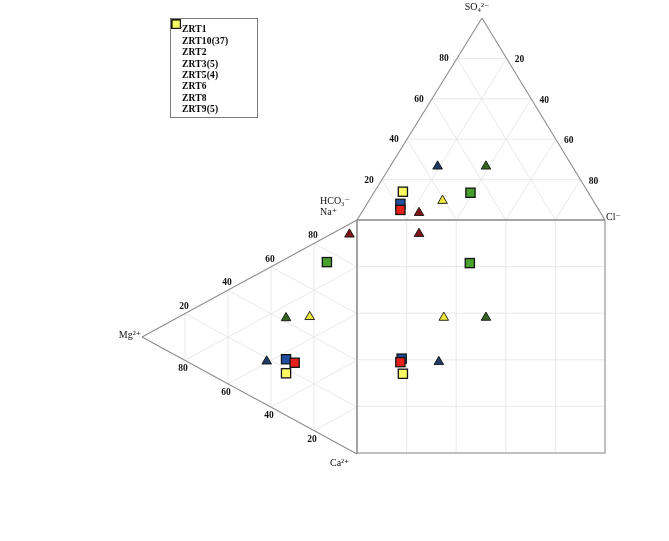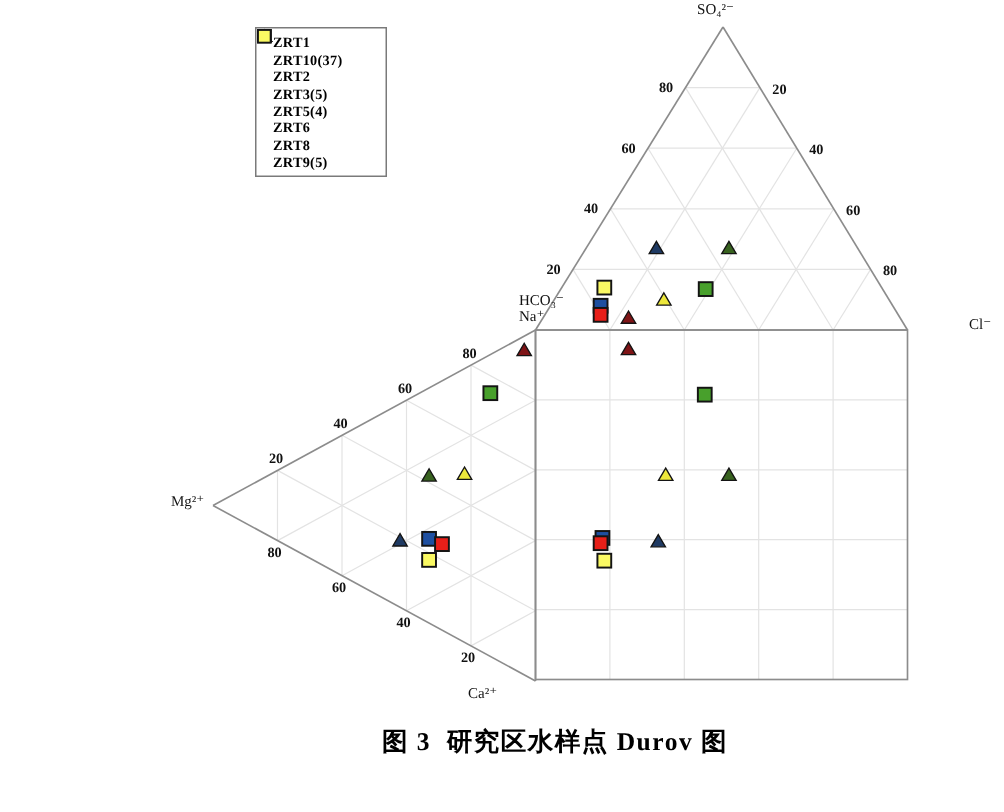--- a/index.html
+++ b/index.html
@@ -113,30 +113,30 @@
         <rect x="322.29999999999995" y="257.52" width="9.2" height="9.2" fill="#48A02C" stroke="#141414" stroke-width="1.3"></rect>
         <rect x="465.24" y="258.505" width="9.2" height="9.2" fill="#48A02C" stroke="#141414" stroke-width="1.3"></rect>
         <rect x="398.28" y="187.12" width="9.2" height="9.2" fill="#FAF963" stroke="#141414" stroke-width="1.3"></rect>
         <rect x="281.45" y="368.66999999999996" width="9.2" height="9.2" fill="#FAF963" stroke="#141414" stroke-width="1.3"></rect>
         <rect x="398.28" y="369.17999999999995" width="9.2" height="9.2" fill="#FAF963" stroke="#141414" stroke-width="1.3"></rect>
       </g>
     </svg>
 
   <div class="axis-label" style="left:451px;top:1px;width:52px;text-align:center;">SO₄²⁻</div>
 
-  <div class="axis-label" style="left:346px;top:195px;">
+  <div class="axis-label" style="left:320px;top:195px;">
     <div>HCO₃⁻</div>
     <div>Na⁺</div>
   </div>
 
-  <div class="axis-label" style="left:646px;top:211px;">Cl⁻</div>
+  <div class="axis-label" style="left:606px;top:211px;">Cl⁻</div>
 
-  <div class="axis-label" style="left:114px;top:329px;width:27px;text-align:left;">Mg²⁺</div>
+  <div class="axis-label" style="left:114px;top:329px;width:27px;text-align:right;">Mg²⁺</div>
 
-  <div class="axis-label" style="left:312px;top:457px;">Ca²⁺</div>
+  <div class="axis-label" style="left:330px;top:457px;">Ca²⁺</div>
 
   <div class="legend" id="legend">
       <div class="legend-row">
         <svg width="11" height="10">
           <polygon points="5.5,1 1,8.6 10,8.6" fill="#1F3A63" stroke="#141414" stroke-width="0.9"></polygon>
         </svg>
         <span class="legend-label">ZRT1</span>
       </div>
       <div class="legend-row">
         <svg width="11" height="10">
@@ -175,14 +175,13 @@
         <span class="legend-label">ZRT8</span>
       </div>
       <div class="legend-row">
         <svg width="11" height="10">
           <rect x="1" y="1" width="8.4" height="8.4" fill="#FAF963" stroke="#141414" stroke-width="1.2"></rect>
         </svg>
         <span class="legend-label">ZRT9(5)</span>
       </div>
     </div>
 
-  <div class="caption">图 3  研究区水样点 Durov 图</div>
 </div>
 
 </body></html>

